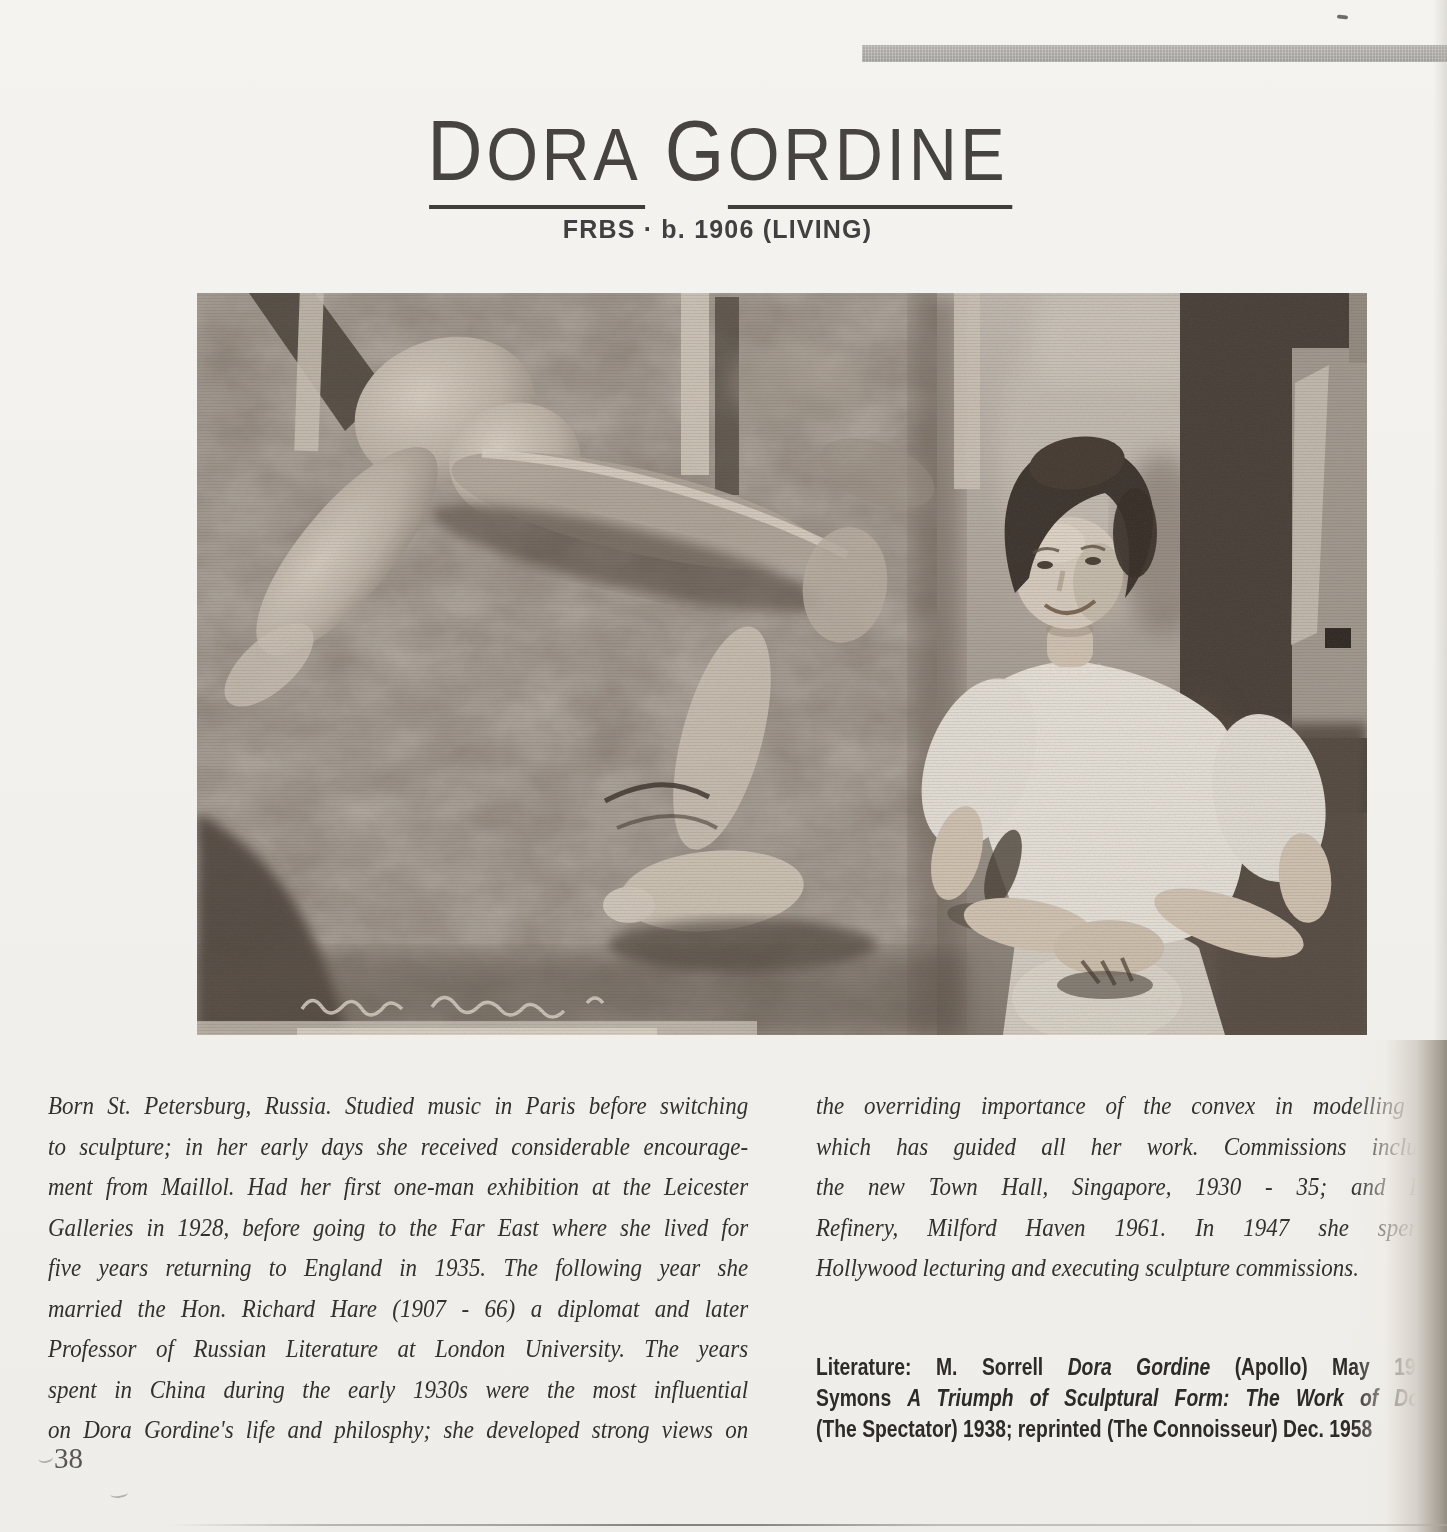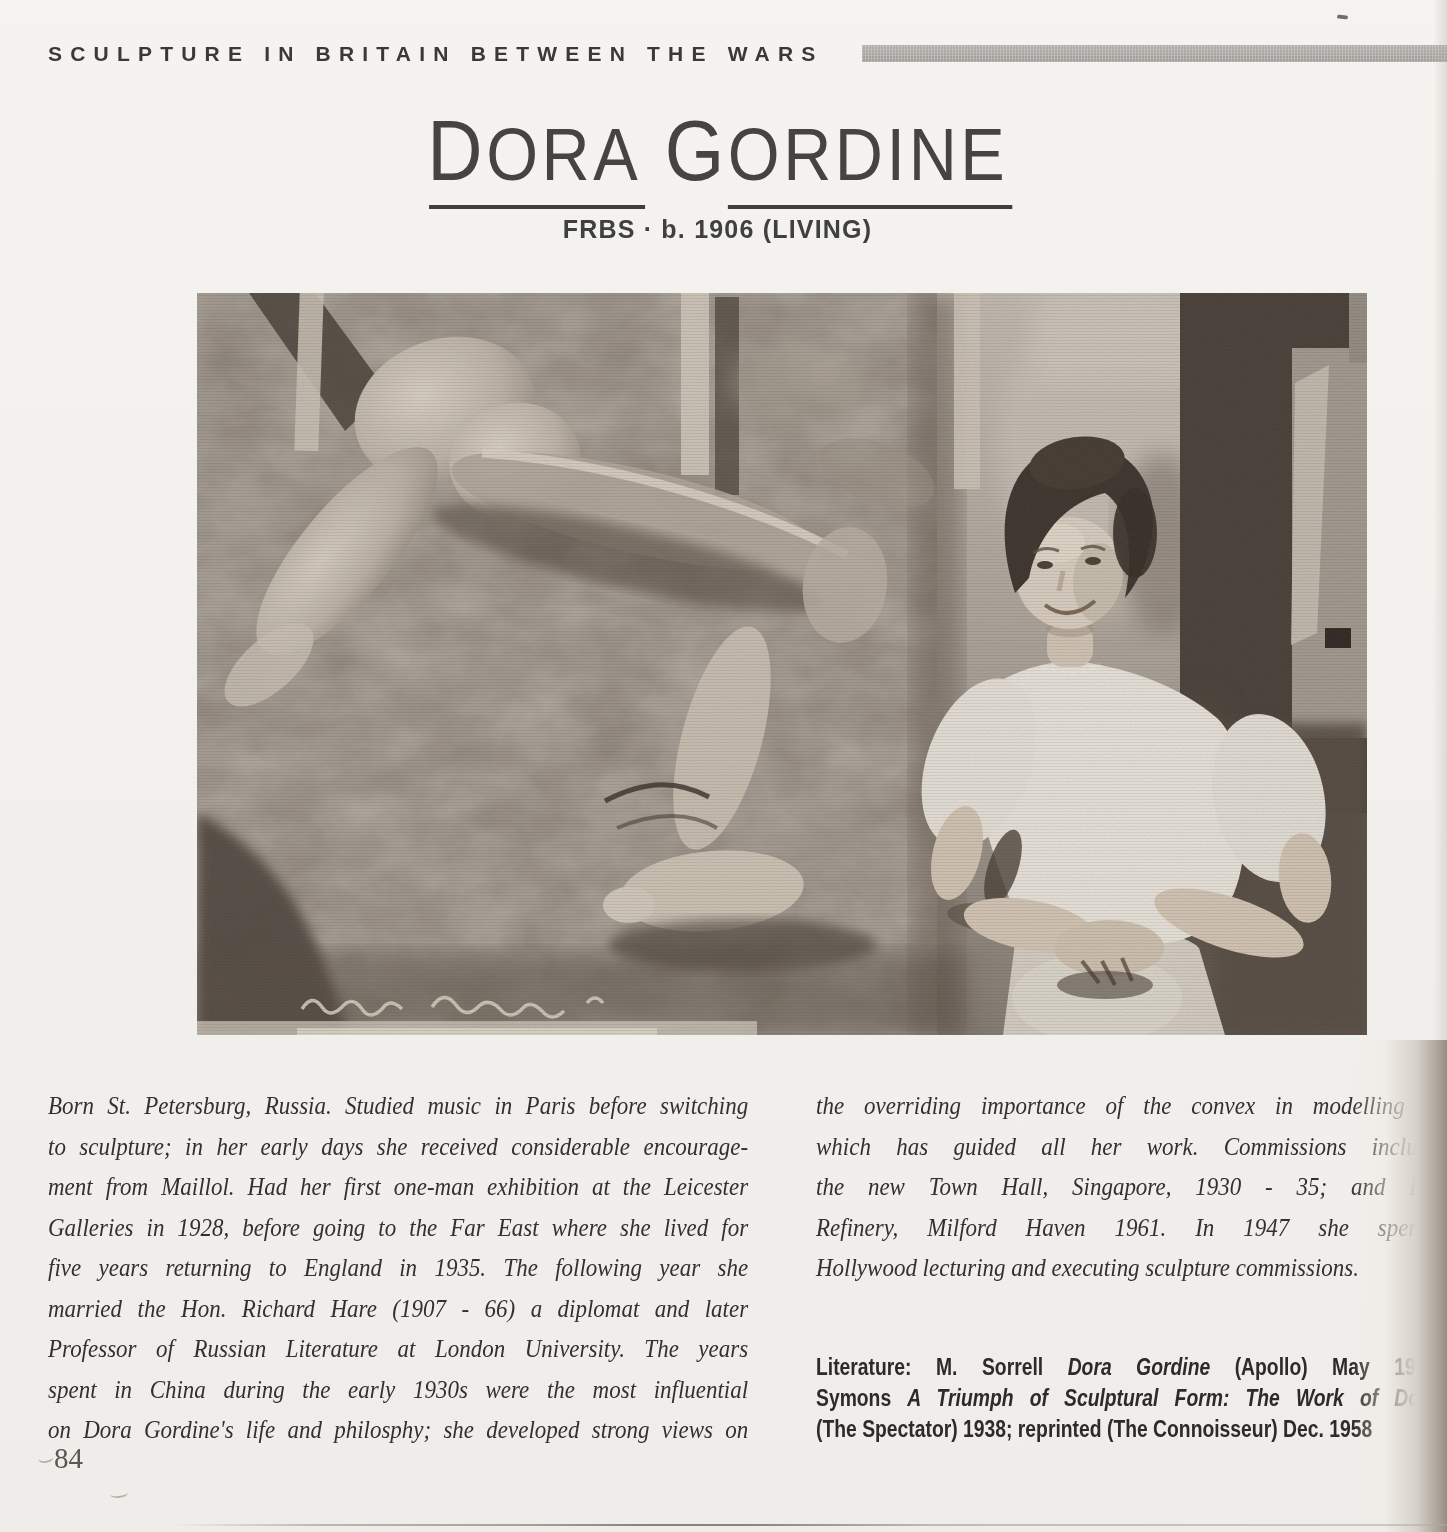--- a/index.html
+++ b/index.html
@@ -71,21 +71,20 @@
     background:linear-gradient(90deg, rgba(190,186,179,0), rgba(181,177,170,.35));}
   .bottom-line{position:absolute;left:170px;right:0;top:1524px;height:2px;
     background:linear-gradient(90deg, rgba(180,176,170,0) 0%, rgba(168,164,158,.75) 12%,
       rgba(150,146,140,.85) 28%, rgba(126,123,118,.95) 38%, rgba(126,123,118,.9) 46%,
       rgba(165,161,155,.65) 60%, rgba(176,172,166,.55) 100%);}
 </style>
 </head>
 <body>
 
 <div class="header">
-  <span class="header-text">SCULPTURE IN BRITAIN BETWEEN THE WARS</span>
   <div class="header-bar"></div>
 </div>
 
 <div class="corner-mark"></div>
 
 <div class="title-row">
   <span class="title-scale">
     <span class="tword"><span class="tinitial">D</span><span>ORA</span><span class="tline tl1"></span></span><span class="tspace"></span><span class="tword"><span class="tinitial">G</span><span>ORDINE</span><span class="tline tl2"></span></span>
   </span>
 </div>
@@ -249,17 +248,17 @@
   <div class="ln">Refinery, Milford Haven 1961. In 1947 she spent a ye</div>
   <div class="ln last">Hollywood lecturing and executing sculpture commissions.</div>
 </div>
 
 <div class="literature">
   <div class="lit-ln"><span>Literature: M. Sorrell </span><span class="it">Dora Gordine</span><span> (Apollo) May 1949: A</span></div>
   <div class="lit-ln"><span>Symons </span><span class="it">A Triumph of Sculptural Form: The Work of Dora Go</span></div>
   <div class="lit-ln last"><span>(The Spectator) 1938; reprinted (The Connoisseur) Dec. 1958</span></div>
 </div>
 
-<div class="pagenum"><span class="pgmark"></span><span>84</span></div>
+<div class="pagenum"><span class="pgmark"></span><span>38</span></div>
 <div class="squiggle2"></div>
 <div class="edge-thin"></div>
 <div class="edge-shadow"></div>
 <div class="bottom-line"></div>
 
 </body></html>

